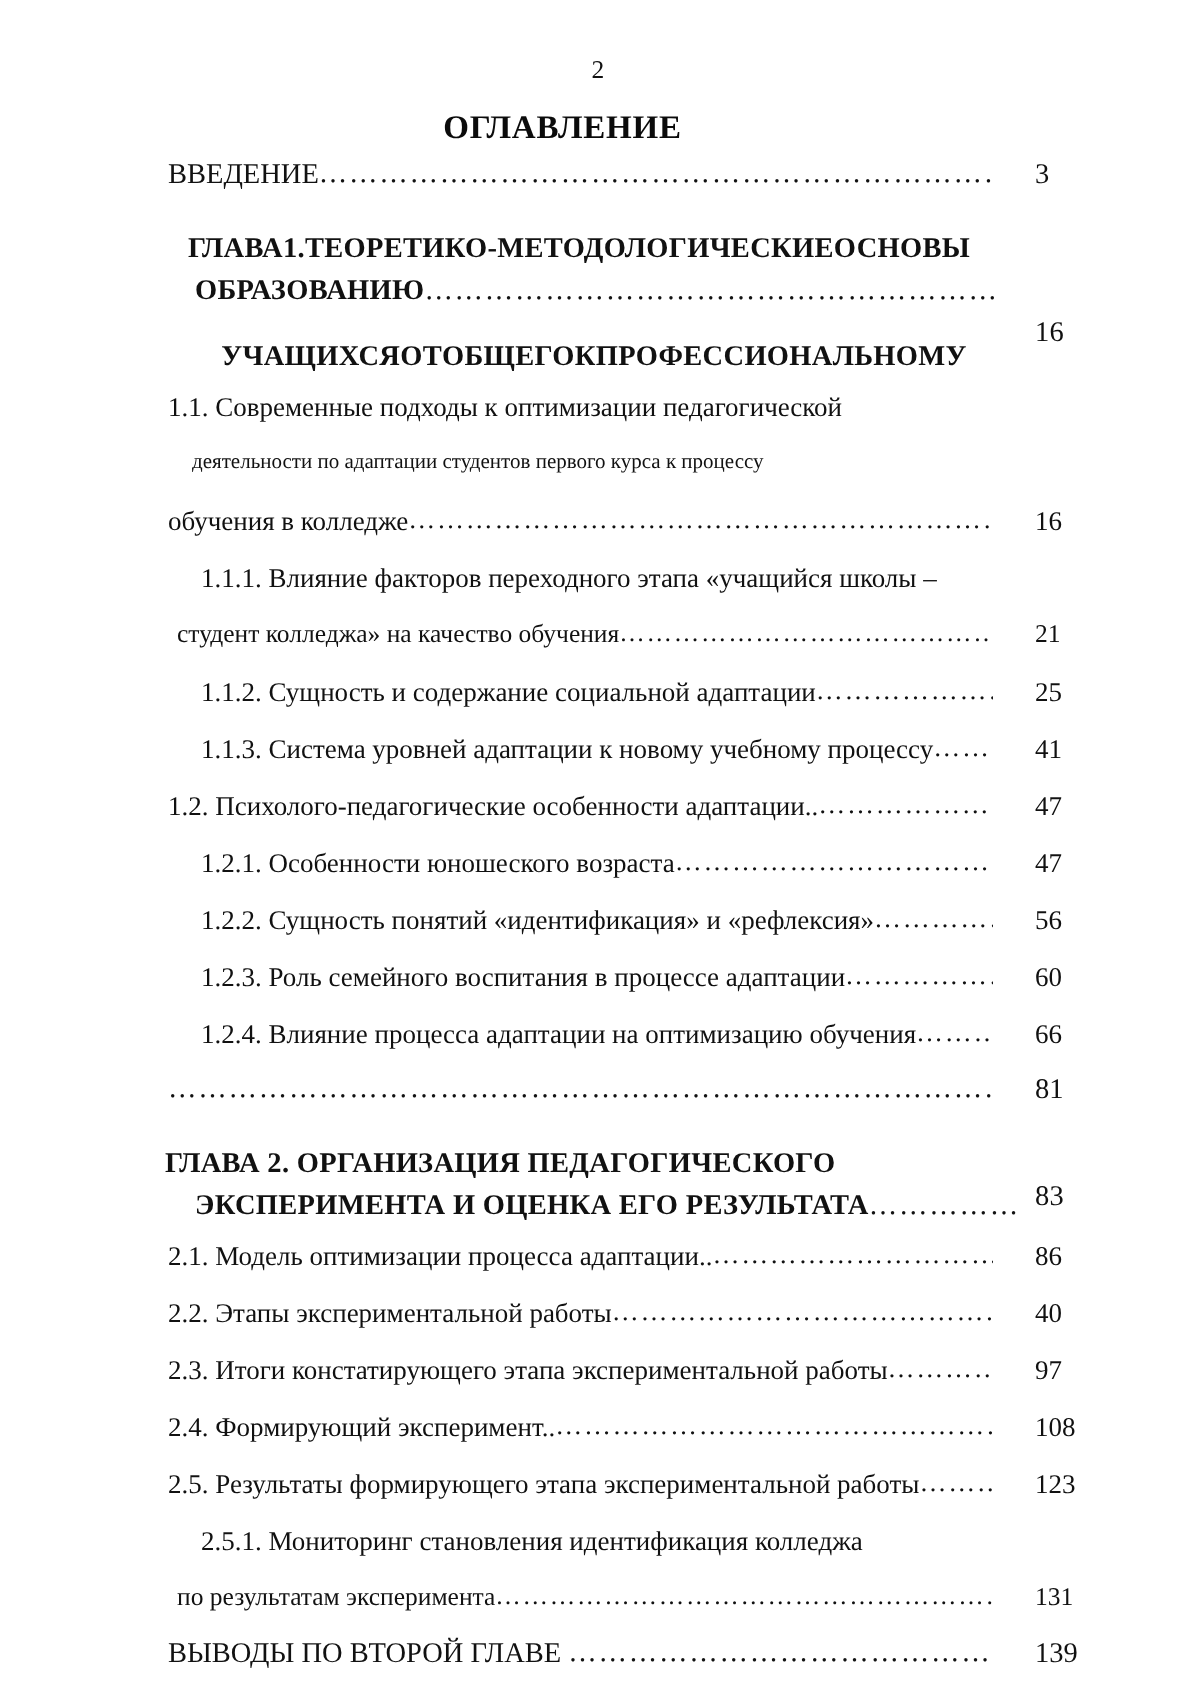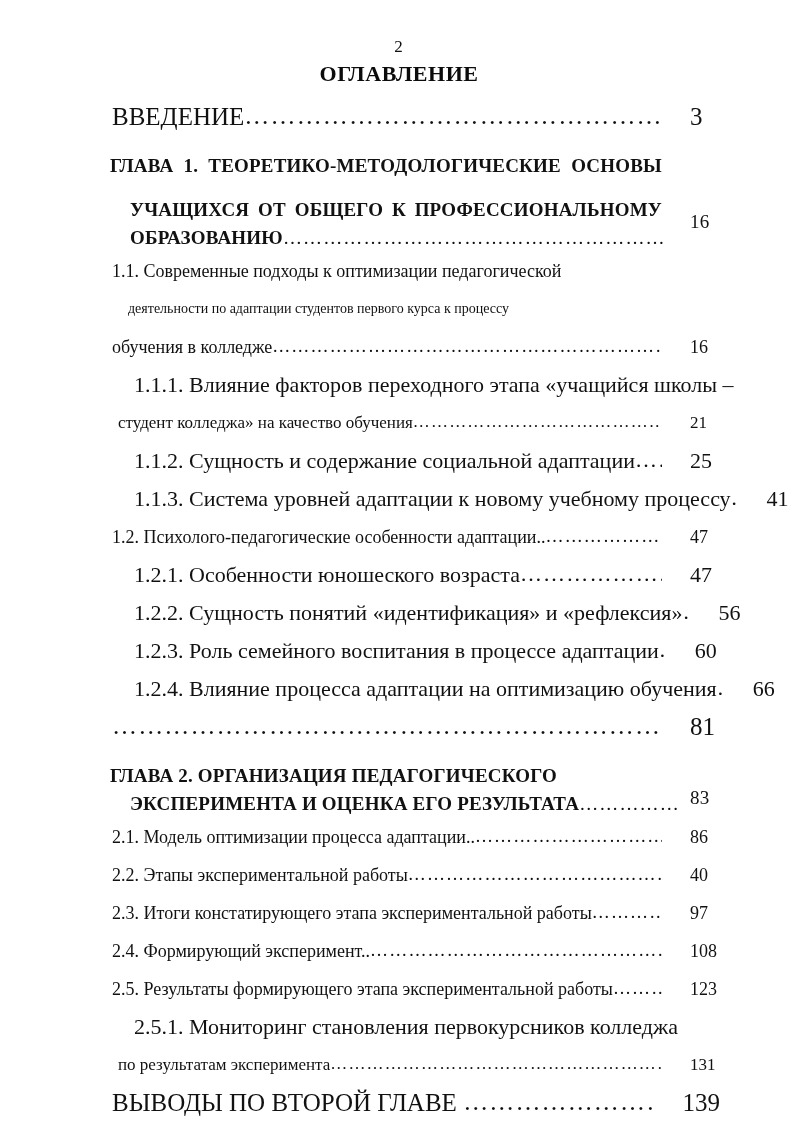--- a/index.html
+++ b/index.html
@@ -31,30 +31,29 @@
     width: 797px;
     text-align: center;
     font-size: 17px;
     line-height: 1;
     color: #111;
   }
 
   
   .doc-title {
     position: absolute;
-    top: 62px;
+    top: 73px;
     left: 0;
     width: 750px;
     text-align: center;
     font-size: 22px;
     font-weight: bold;
     letter-spacing: 0.5px;
     line-height: 1.1;
     color: #0b0b0b;
-    margin-left: 24px;
   }
 
   .toc {
     position: absolute;
     top: 98px;
     left: 110px;
     width: 610px;
   }
 
   
@@ -96,31 +95,31 @@
   .line .pageno {
     flex: 0 0 58px;
     text-align: left;
     padding-left: 28px;
     box-sizing: border-box;
     white-space: pre;
   }
 
   
   .lvl-front {                 
-    font-size: 25px;
+    font-size: 19px;
     line-height: 38px;
     padding-left: 2px;
   }
   .lvl-sec {                   
     font-size: 18px;
     line-height: 38px;
     padding-left: 2px;
   }
   .lvl-sub {                   
-    font-size: 22px;
+    font-size: 18px;
     line-height: 38px;
     padding-left: 24px;
     align-items: center;
   }
   .lvl-cont {                  
     font-size: 14px;
     line-height: 38px;
     padding-left: 18px;
   }
   .lvl-cont-sub {              
@@ -141,21 +140,21 @@
     width: 552px;
     box-sizing: border-box;
   }
   .chapter .chap-line {
     display: flex;
     line-height: 28px;
     white-space: pre;
   }
   .chapter .chap-line.just {
     display: flex;
-    justify-content: space-between;
+    justify-content: center;
     margin-top: 16px;
   }
   .chapter .chap-line .w { display: inline-block; }
   .chapter .chap-page {
     position: absolute;
     left: 580px;
     font-weight: normal;
     font-size: 19px;
     line-height: 28px;
     white-space: pre;
@@ -184,30 +183,30 @@
     </div>
 
     <div class="chapter" style="margin-top:4px;">
       <div class="chap-text">
         <div class="chap-line just">
           <span class="w">ГЛАВА</span>
           <span class="w">1.</span>
           <span class="w">ТЕОРЕТИКО-МЕТОДОЛОГИЧЕСКИЕ</span>
           <span class="w">ОСНОВЫ</span>
         </div>
+        <div class="chap-line ind-1">
+          <span class="w">ОБРАЗОВАНИЮ</span><span class="chap-leader">…………………………………………………</span>
+        </div>
         <div class="chap-line just ind-1">
           <span class="w">УЧАЩИХСЯ</span>
           <span class="w">ОТ</span>
           <span class="w">ОБЩЕГО</span>
           <span class="w">К</span>
           <span class="w">ПРОФЕССИОНАЛЬНОМУ</span>
         </div>
-        <div class="chap-line ind-1">
-          <span class="w">ОБРАЗОВАНИЮ</span><span class="chap-leader">…………………………………………………</span>
-        </div>
       </div>
       <div class="chap-page" style="top:56px;">16</div>
     </div>
 
     <div class="line lvl-sec">
       <span class="label">1.1. Современные подходы к оптимизации педагогической</span>
       <span class="spacer"></span>
       <span class="pageno"></span>
     </div>
     <div class="line lvl-cont">
@@ -315,21 +314,21 @@
       <span class="pageno">108</span>
     </div>
 
     <div class="entry lvl-sec">
       <span class="label">2.5. Результаты формирующего этапа экспериментальной работы</span>
       <span class="leader">…………………</span>
       <span class="pageno">123</span>
     </div>
 
     <div class="line lvl-sub">
-      <span class="label">2.5.1. Мониторинг становления первокурсников колледжа</span>
+      <span class="label">2.5.1. Мониторинг становления идентификация колледжа</span>
       <span class="spacer"></span>
       <span class="pageno"></span>
     </div>
     <div class="entry lvl-cont-sub">
       <span class="label">по результатам эксперимента</span>
       <span class="leader">……………………………………………………………………………………………</span>
       <span class="pageno">131</span>
     </div>
 
     <div class="entry lvl-front">

